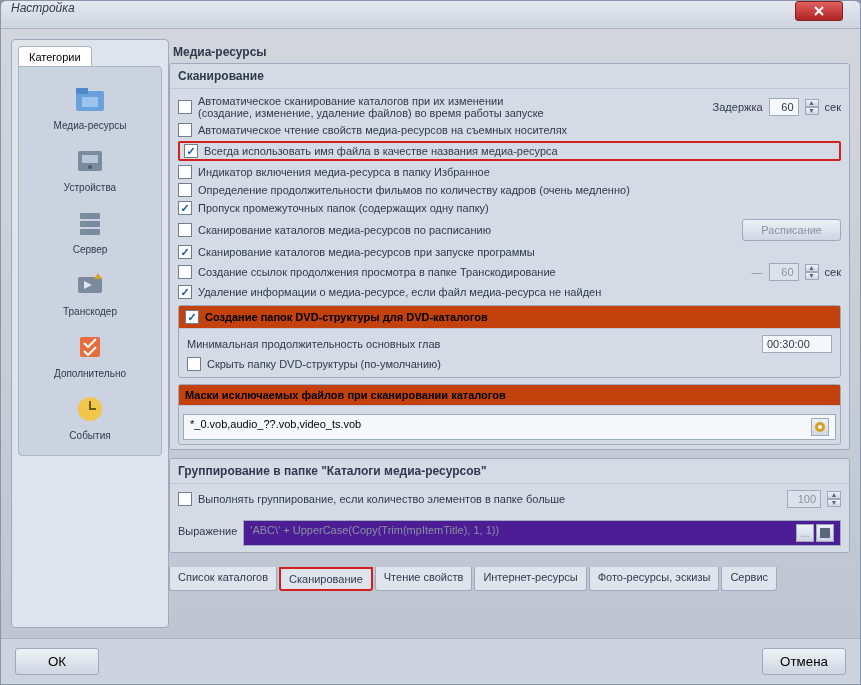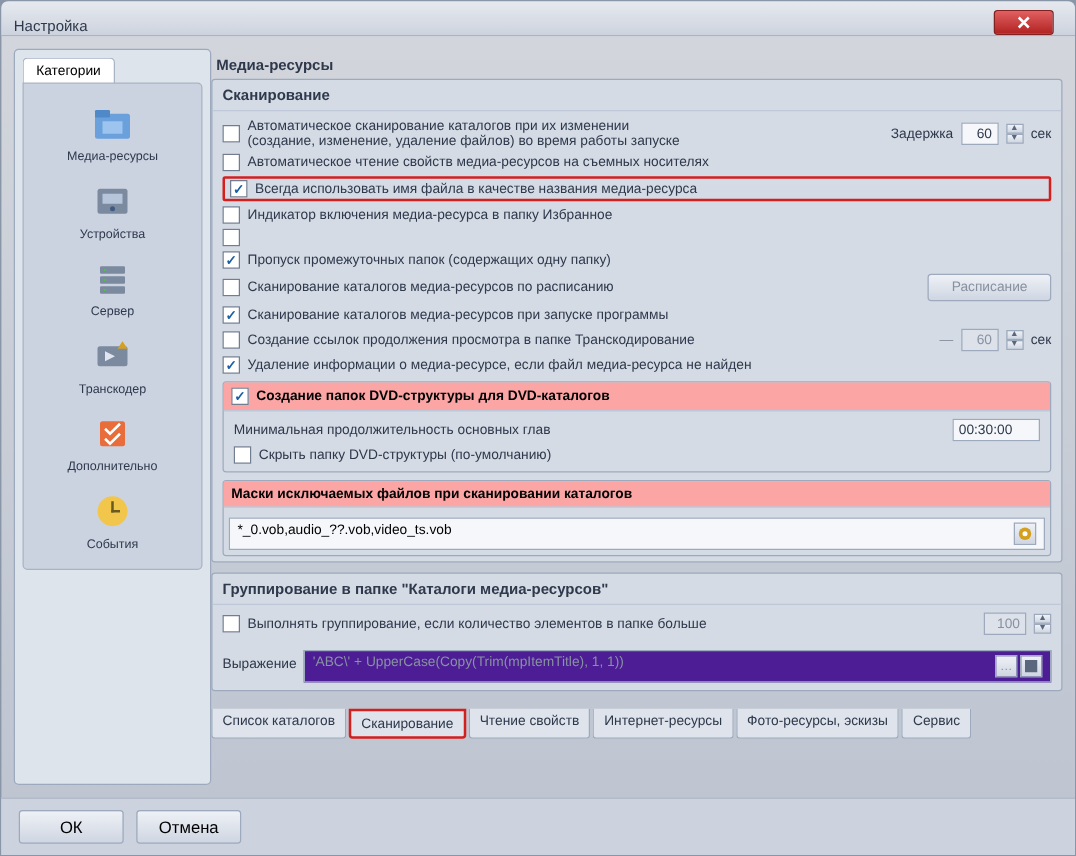--- a/index.html
+++ b/index.html
@@ -16,23 +16,24 @@
   height: 685px;
   background: linear-gradient(#d3d6dc, #bdc4d0);
   border: 1px solid #8896a8;
   border-radius: 6px 6px 0 0;
 }
 .titlebar {
   height: 28px;
   background: linear-gradient(#e6e9ef, #cdd3de);
   border-radius: 6px 6px 0 0;
   display: flex;
-  align-items: flex-end;
+  align-items: flex-start;
   padding: 0 17px 0 10px;
   border-bottom: 1px solid #aab3c4;
+  font-style: italic;
 }
 .titlebar .title { color: #2e394c; font-size: 12px; }
 .titlebar .spacer { flex: 1; }
 .closebtn {
   width: 48px; height: 20px;
   background: linear-gradient(#e06060, #b22222);
   border: 1px solid #832020;
   border-radius: 3px;
   display: flex; align-items: center; justify-content: center;
   color: #fff; font-weight: bold;
@@ -160,21 +161,21 @@
 .subgroup {
   border: 1px solid #9daabd;
   border-radius: 3px;
   margin-top: 4px;
 }
 .subgroup .shdr {
   padding: 4px 6px;
   display: flex;
   align-items: center;
   gap: 6px;
-  background: #fca5a5;
+  background: #c2410c;
   font-weight: bold;
   border-bottom: 1px solid #bfc8d8;
 }
 .subgroup .sbody { padding: 4px 8px; }
 .wideinput {
   background: #f5f7fa;
   border: 1px solid #9daabd;
   padding: 3px 6px;
   margin-top: 4px;
   display: flex;
@@ -201,21 +202,21 @@
   border-radius: 0 0 3px 3px;
   padding: 4px 8px;
   font-size: 11px;
   color: #2e394c;
 }
 .btab.hl { border: 2px solid #d41f1f; }
 .footer {
   height: 46px;
   display: flex;
   align-items: center;
-  justify-content: flex-start;
+  justify-content: space-between;
   gap: 10px;
   padding: 0 14px;
   border-top: 1px solid #aab3c4;
   background: #cdd3de;
 }
 .fbtn {
   min-width: 84px;
   padding: 5px 14px;
   background: linear-gradient(#eef1f6,#cfd6e2);
   border: 1px solid #9daabd;
@@ -333,20 +334,21 @@
           <div class="row hl" style="margin:2px 0">
             <span class="ck on"></span>
             <span class="txt">Всегда использовать имя файла в качестве названия медиа-ресурса</span>
           </div>
           <div class="row">
             <span class="ck"></span>
             <span class="txt">Индикатор включения медиа-ресурса в папку Избранное</span>
           </div>
           <div class="row">
             <span class="ck"></span>
+            <span class="txt">Определение продолжительности фильмов по количеству кадров (очень медленно)</span>
           </div>
           <div class="row">
             <span class="ck on"></span>
             <span class="txt">Пропуск промежуточных папок  (содержащих одну папку)</span>
           </div>
           <div class="row">
             <span class="ck"></span>
             <span class="txt">Сканирование каталогов медиа-ресурсов по расписанию</span>
             <div class="rspread">
               <div class="btn">Расписание</div>

